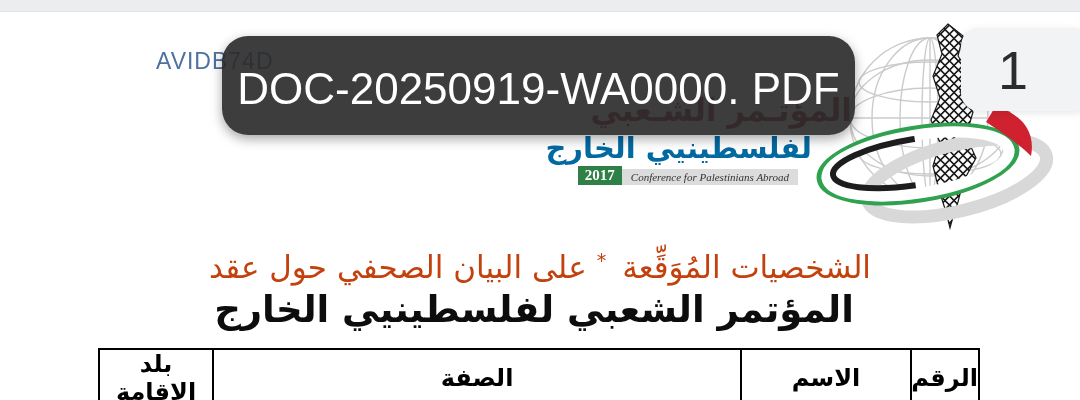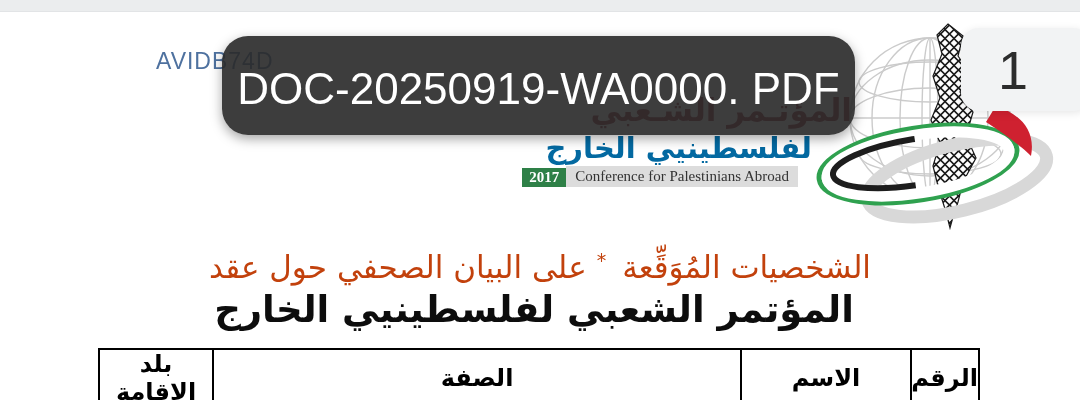--- a/index.html
+++ b/index.html
@@ -30,21 +30,21 @@
   }
   .logo-banner {
     position:absolute; right:282px; top:166px; z-index:2;
     display:flex; align-items:flex-end; font-family:"Liberation Serif", serif;
   }
   .logo-year {
     background:#2e8047; color:#ffffff; font-size:15px; font-weight:bold;
     padding:1px 7px; display:flex; align-items:center;
   }
   .logo-subtitle {
-    background:#dcdcdc; color:#333333; font-size:15px; 
+    background:#dcdcdc; color:#333333; font-size:11px; font-style:italic;
     padding:2px 9px; display:flex; align-items:center; white-space:nowrap;
   }
   
   .page-tab {
     position:absolute; left:961px; top:28px; width:130px; height:83px;
     background:#f2f3f4; border-radius:18px;
     box-shadow:0 2px 8px rgba(0,0,0,0.10);
     display:flex; align-items:center; justify-content:center;
     padding-right:26px; z-index:3;
   }

